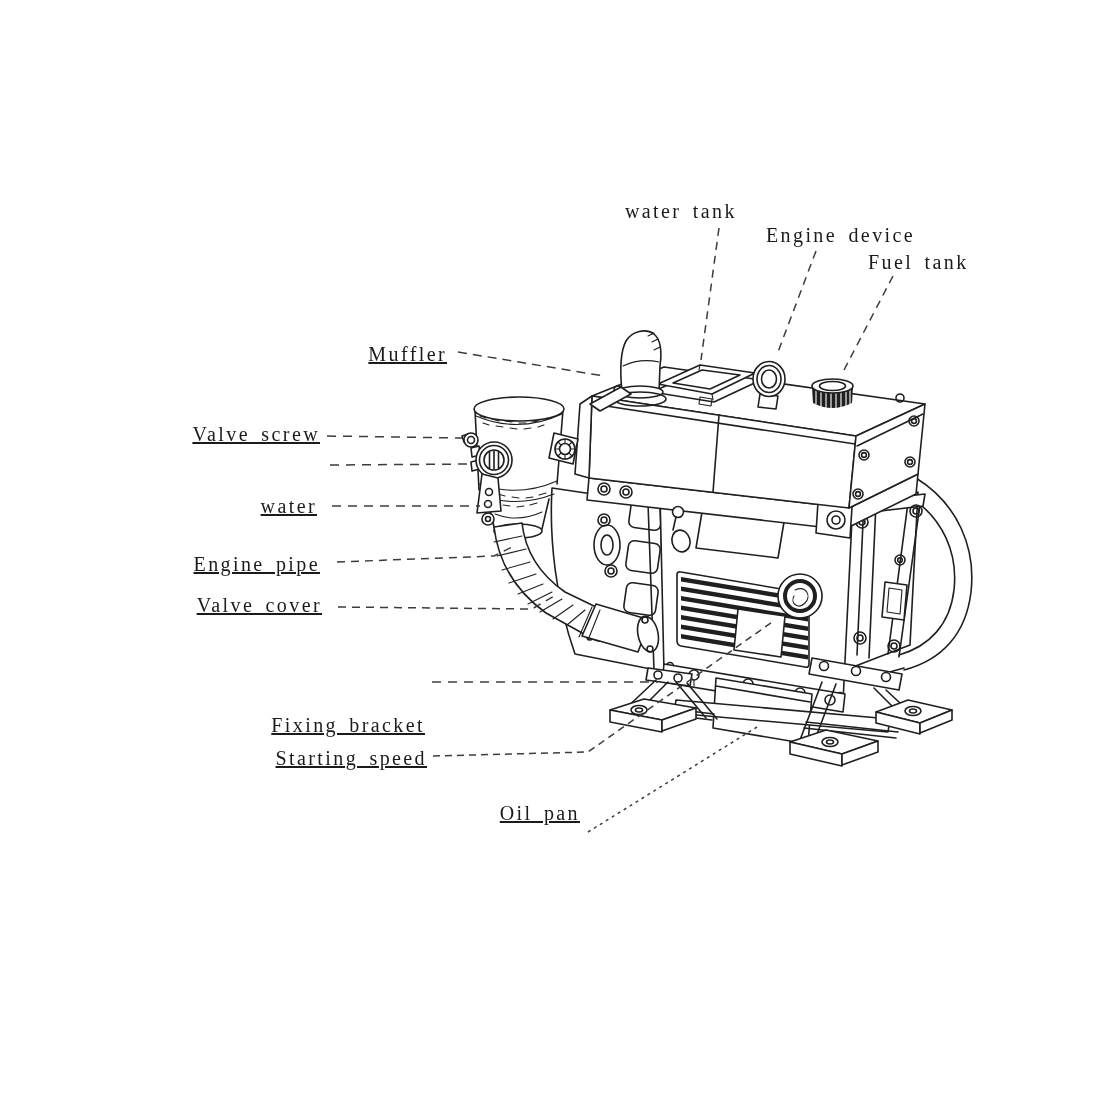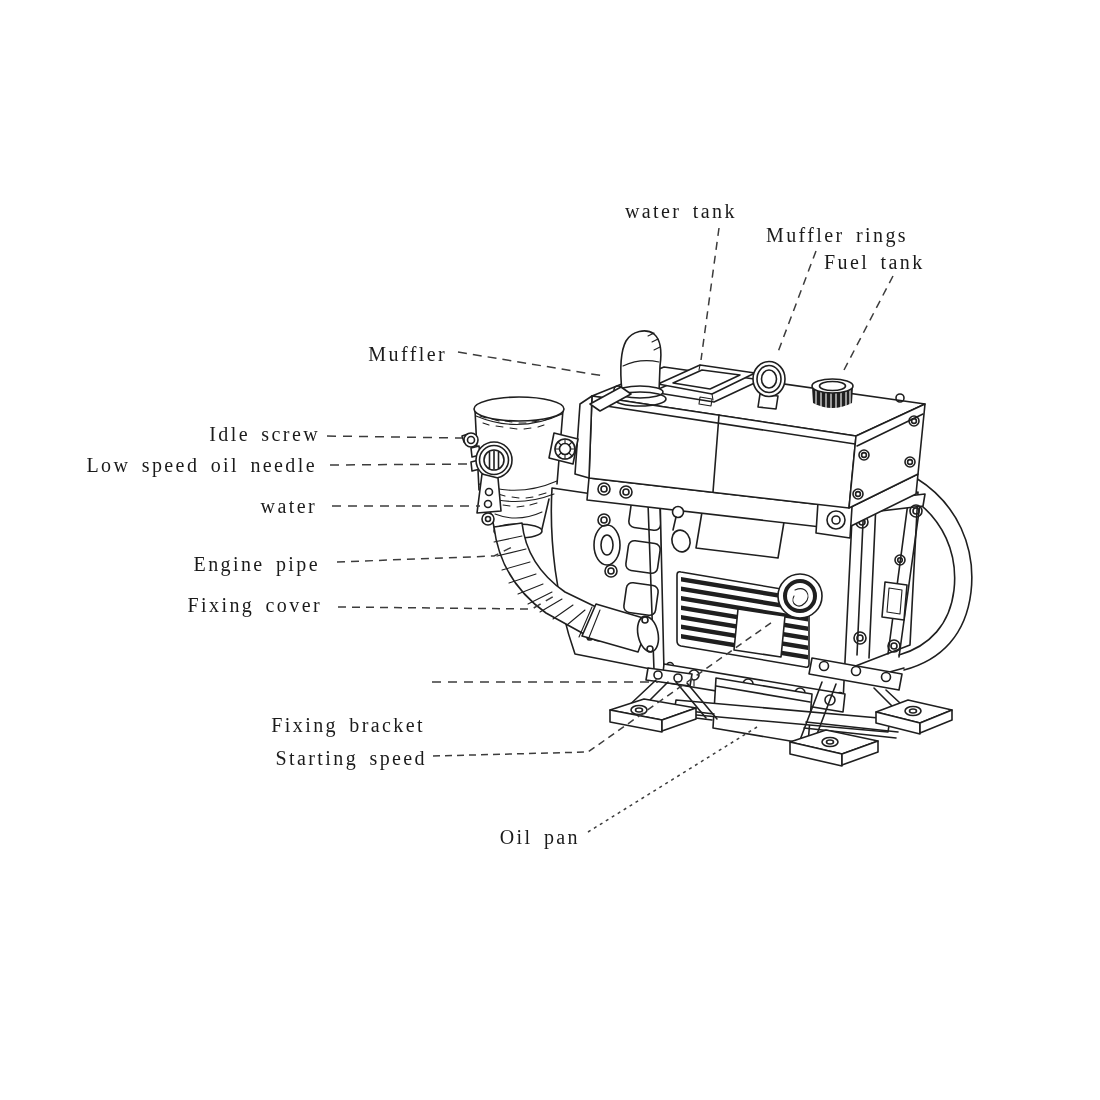--- a/index.html
+++ b/index.html
@@ -1,21 +1,21 @@
 <!DOCTYPE html>
 <html><head>
 <meta charset="utf-8">
 <style>
   html,body{margin:0;padding:0;background:#fff;}
   .stage{position:relative;width:1100px;height:1100px;background:#fff;overflow:hidden;
          font-family:"Liberation Serif","DejaVu Serif",serif;}
   .stage svg{position:absolute;left:0;top:0;}
   .lbl{position:absolute;font-size:20px;line-height:26px;color:#1b1b1b;
        letter-spacing:2.4px;word-spacing:4px;white-space:nowrap;}
-  .lbl.r{text-align:center;}
+  .lbl.r{text-align:center;text-decoration:underline;}
   .draw{stroke:#1f1f1f;stroke-width:1.6;fill:none;stroke-linecap:round;stroke-linejoin:round;}
   .wfill{fill:#ffffff;}
   .dark{fill:#1f1f1f;stroke:none;}
   .thin{stroke-width:1.1;}
   .leader{fill:none;stroke:#3c3c3c;stroke-width:1.5;}
 </style>
 </head>
 <body>
 
 <div class="stage">
@@ -286,25 +286,24 @@
     <path class="leader" stroke-dasharray="9 7" d="M 332,506 L 480,506"></path>
     <path class="leader" stroke-dasharray="8 6" d="M 337,562 L 494,556 L 516,545"></path>
     <path class="leader" stroke-dasharray="8 6" d="M 338,607 L 532,609 L 556,595"></path>
     <path class="leader" stroke-dasharray="9 7" d="M 432,682 L 658,682"></path>
     <path class="leader" stroke-dasharray="7 5" d="M 433,756 L 588,752 L 775,620"></path>
     <path class="leader" stroke-dasharray="3 4" d="M 588,832 L 757,727"></path>
   </g>
 </svg>
 
   <div class="lbl" style="left:625px;top:198px">water tank</div>
-  <div class="lbl" style="left:766px;top:222px">Muffler rings</div>
-  <div class="lbl" style="left:824px;top:249px">Fuel tank</div>
+  <div class="lbl" style="left:766px;top:222px">Engine device</div>
+  <div class="lbl" style="left:868px;top:249px">Fuel tank</div>
   <div class="lbl r" style="right:653px;top:341px">Muffler</div>
-  <div class="lbl r" style="right:780px;top:421px">Idle screw</div>
-  <div class="lbl r" style="right:783px;top:452px">Low speed oil needle</div>
+  <div class="lbl r" style="right:780px;top:421px">Valve screw</div>
   <div class="lbl r" style="right:783px;top:493px">water</div>
   <div class="lbl r" style="right:780px;top:551px">Engine pipe</div>
-  <div class="lbl r" style="right:778px;top:592px">Fixing cover</div>
+  <div class="lbl r" style="right:778px;top:592px">Valve cover</div>
   <div class="lbl r" style="right:675px;top:712px">Fixing bracket</div>
   <div class="lbl r" style="right:673px;top:745px">Starting speed</div>
-  <div class="lbl r" style="right:520px;top:824px">Oil pan</div>
+  <div class="lbl r" style="right:520px;top:800px">Oil pan</div>
 
 </div>
 
 </body></html>

